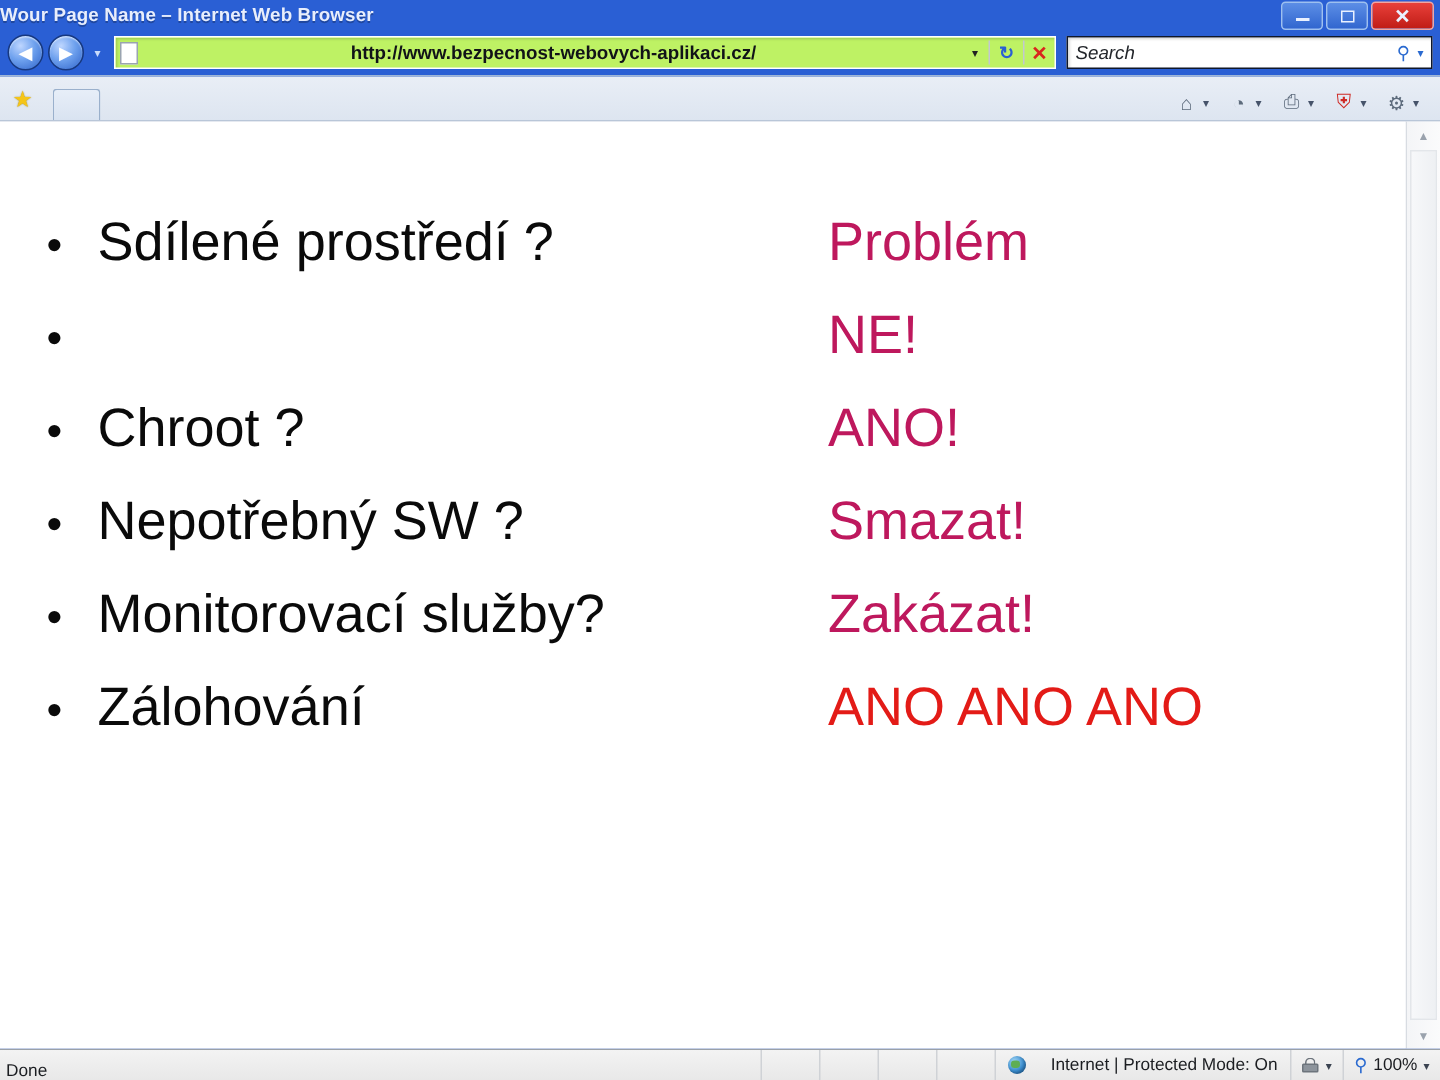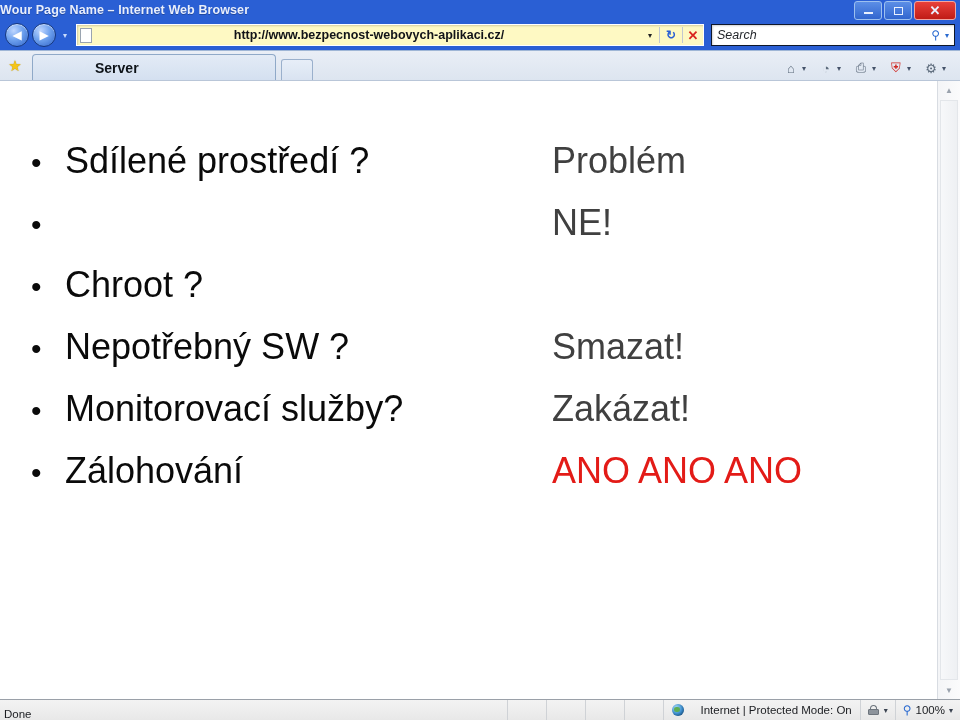--- a/index.html
+++ b/index.html
@@ -111,21 +111,21 @@
   .nav-caret {
     color: #c9dbfb;
     font-size: 8px;
     width: 12px;
     text-align: center;
     margin-right: 2px;
   }
   .addrbar {
     flex: 1 1 auto;
     height: 20px;
-    background: #fef9c3;
+    background: #bef264;
     border: 1px solid #ffffff;
     display: flex;
     align-items: center;
     position: relative;
     box-shadow: inset 1px 1px 2px rgba(0,0,0,.18);
   }
   .addr-icon {
     width: 10px;
     height: 13px;
     background: #ffffff;
@@ -318,21 +318,21 @@
     font-size: 36px;
     line-height: 1;
     color: #0a0a0a;
     white-space: nowrap;
     font-weight: normal;
   }
   .answer-col {
     flex: 1 1 auto;
     font-size: 36px;
     line-height: 1;
-    color: #404040;
+    color: #be185d;
     white-space: nowrap;
   }
   .answer-col.red {
     color: #e31b17;
   }
 
   
   .scrollbar {
     width: 22px;
     flex: 0 0 22px;
@@ -495,23 +495,20 @@
 
     <div class="searchbox">
       <div class="search-text">Search</div>
       <div class="search-mag">⚲</div>
       <div class="search-caret">▾</div>
     </div>
   </div>
 
   <div class="tabstrip">
     <div class="fav-star">★</div>
-    <div class="tab">
-      <span class="tab-label">Server</span>
-    </div>
     <div class="tab-new"></div>
 
     <div class="cmd-tools">
       <div class="cmd-item">
         <span class="cmd-ico">⌂</span>
         <span class="cmd-caret">▾</span>
       </div>
       <div class="cmd-item">
         <span class="cmd-ico">◔</span>
         <span class="cmd-caret">▾</span>
@@ -548,20 +545,21 @@
             <span class="bullet-dot">•</span>
           </div>
           <div class="answer-col">NE!</div>
         </div>
 
         <div class="slide-row">
           <div class="bullet-col">
             <span class="bullet-dot">•</span>
             <span class="bullet-text">Chroot ?</span>
           </div>
+          <div class="answer-col">ANO!</div>
         </div>
 
         <div class="slide-row">
           <div class="bullet-col">
             <span class="bullet-dot">•</span>
             <span class="bullet-text">Nepotřebný SW ?</span>
           </div>
           <div class="answer-col">Smazat!</div>
         </div>
 

